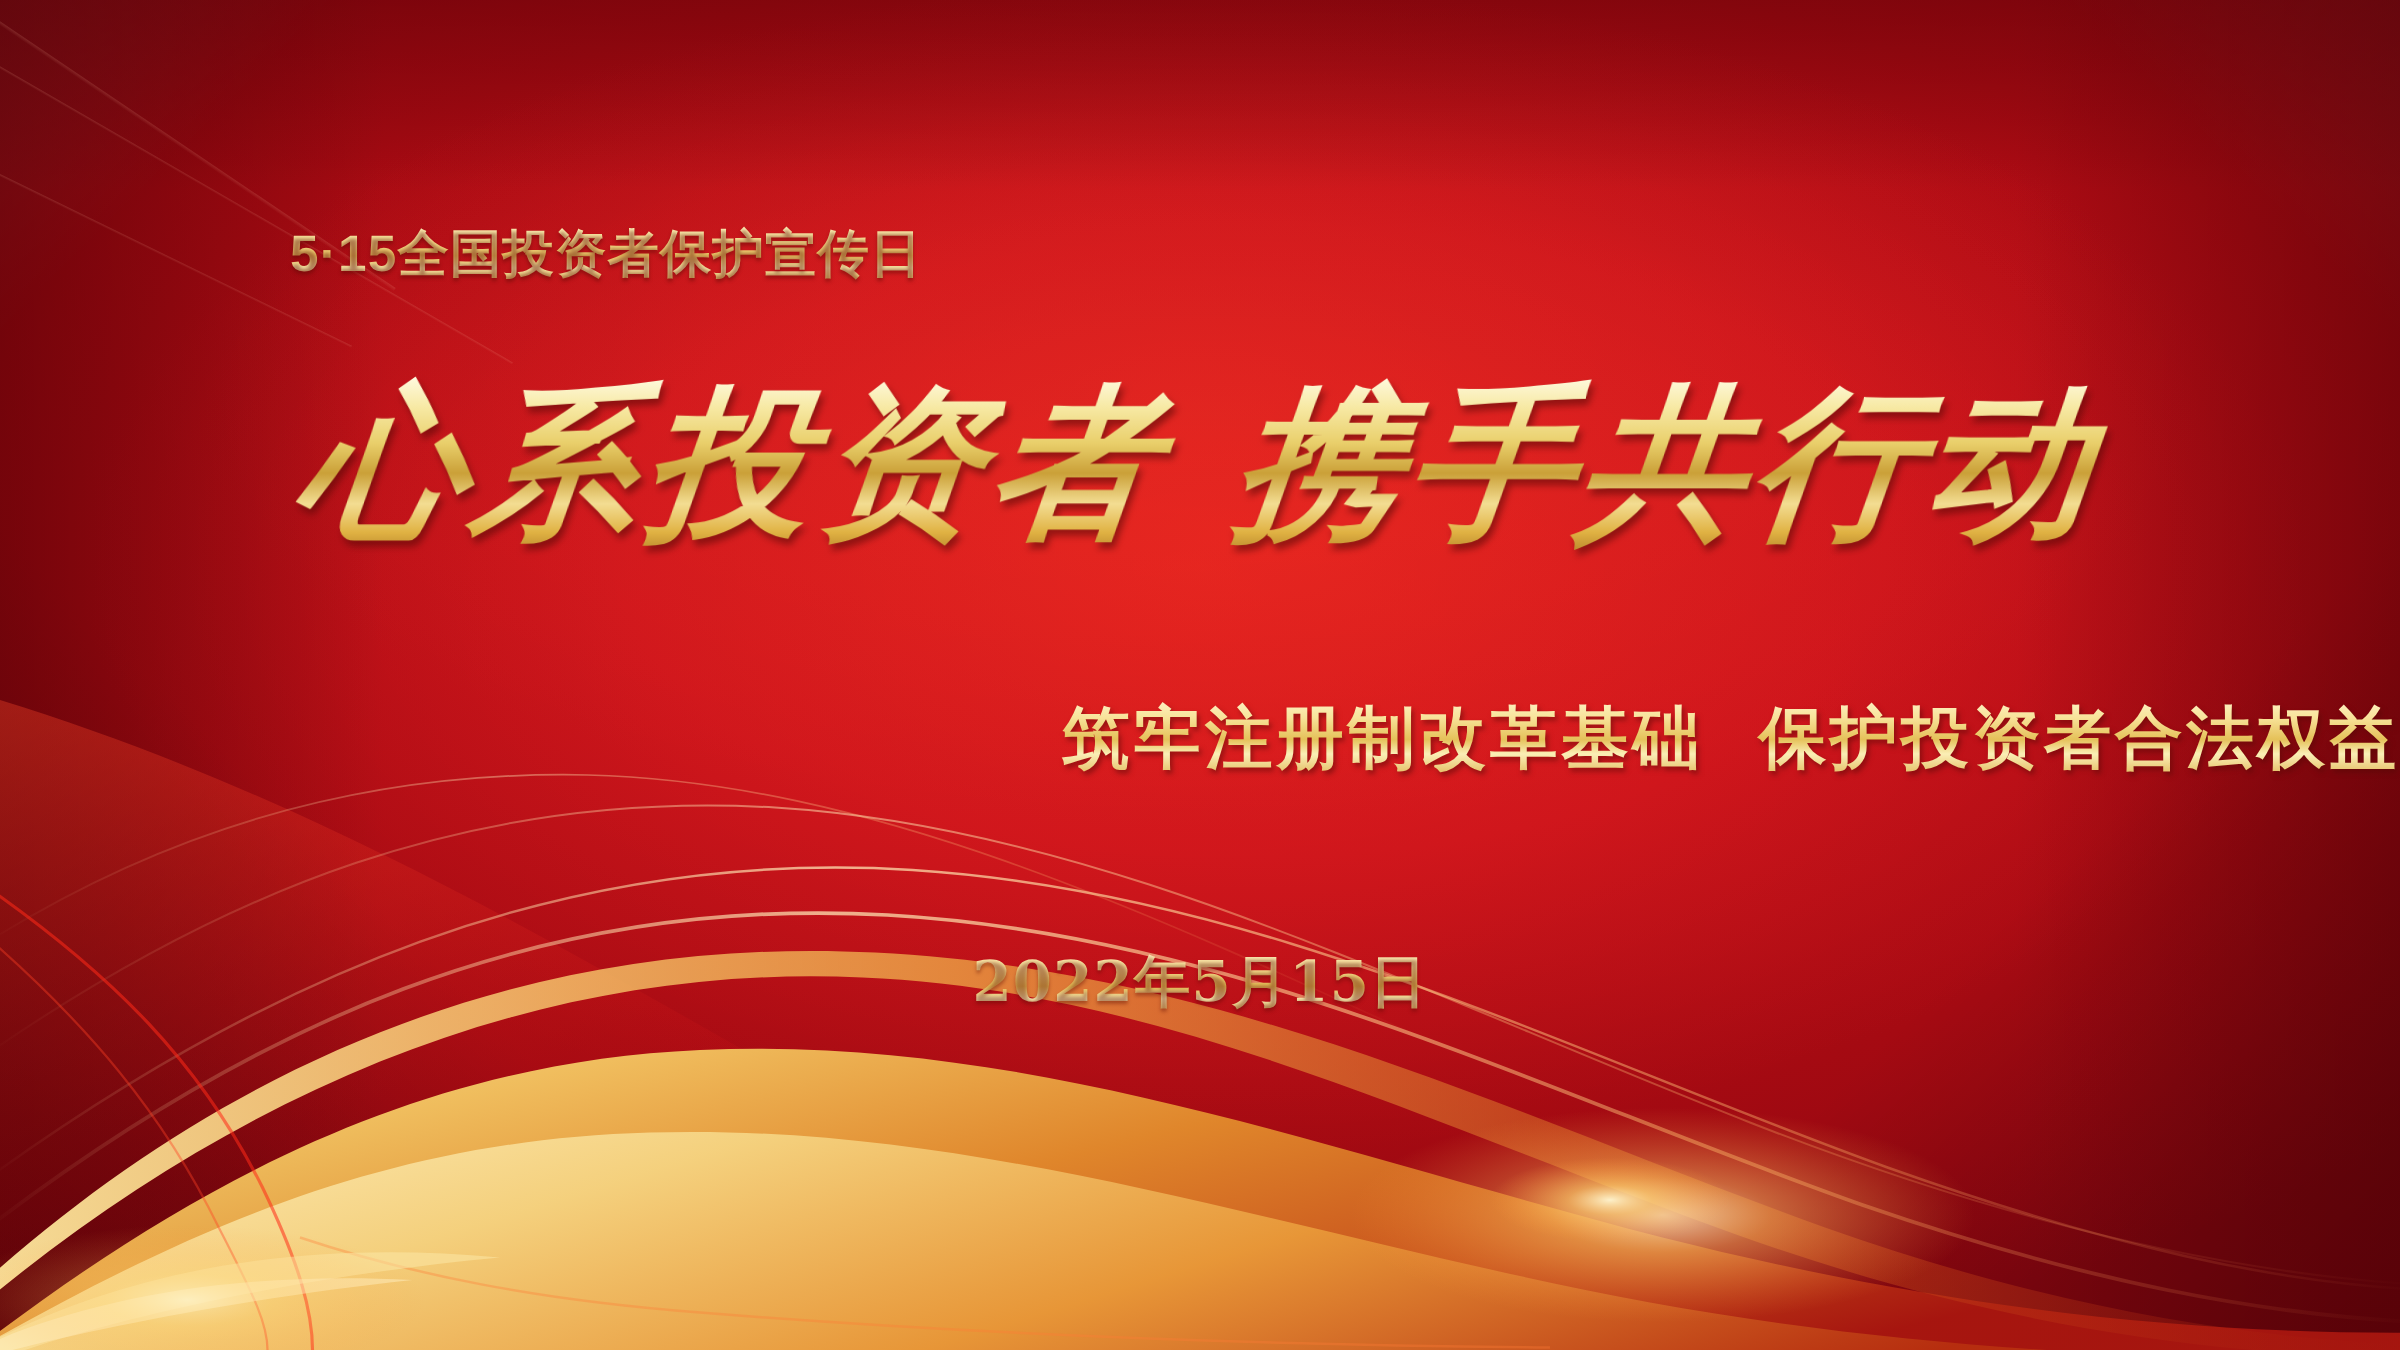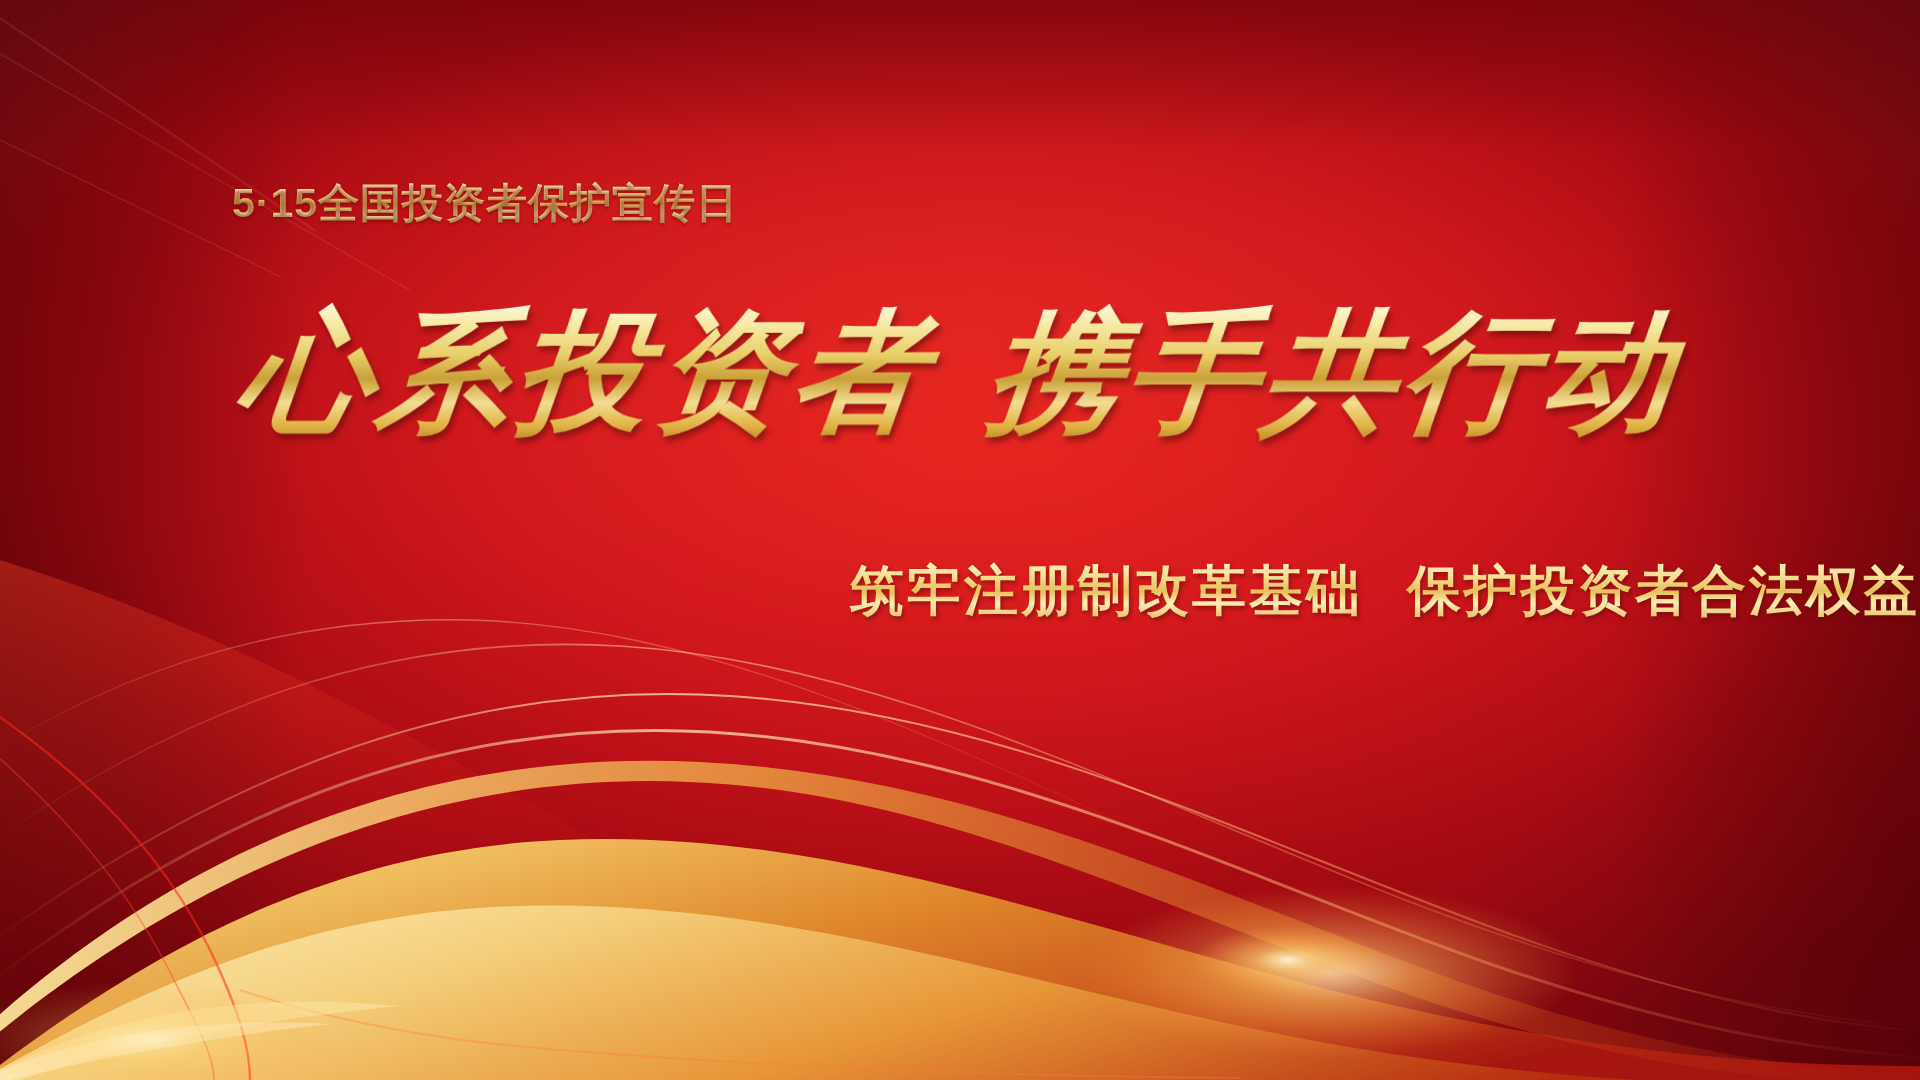--- a/index.html
+++ b/index.html
@@ -218,15 +218,16 @@
     <div class="eyebrow">5·15全国投资者保护宣传日</div>
 
     <div class="headline">
       <span>心系投资者</span><span class="gap"></span><span>携手共行动</span>
     </div>
 
     <div class="subtitle">
       <span>筑牢注册制改革基础</span><span class="gap"></span><span>保护投资者合法权益</span>
     </div>
 
+    <div class="datestamp">2022年5月15日</div>
 
   </div>
 </div>
 
 </body></html>

